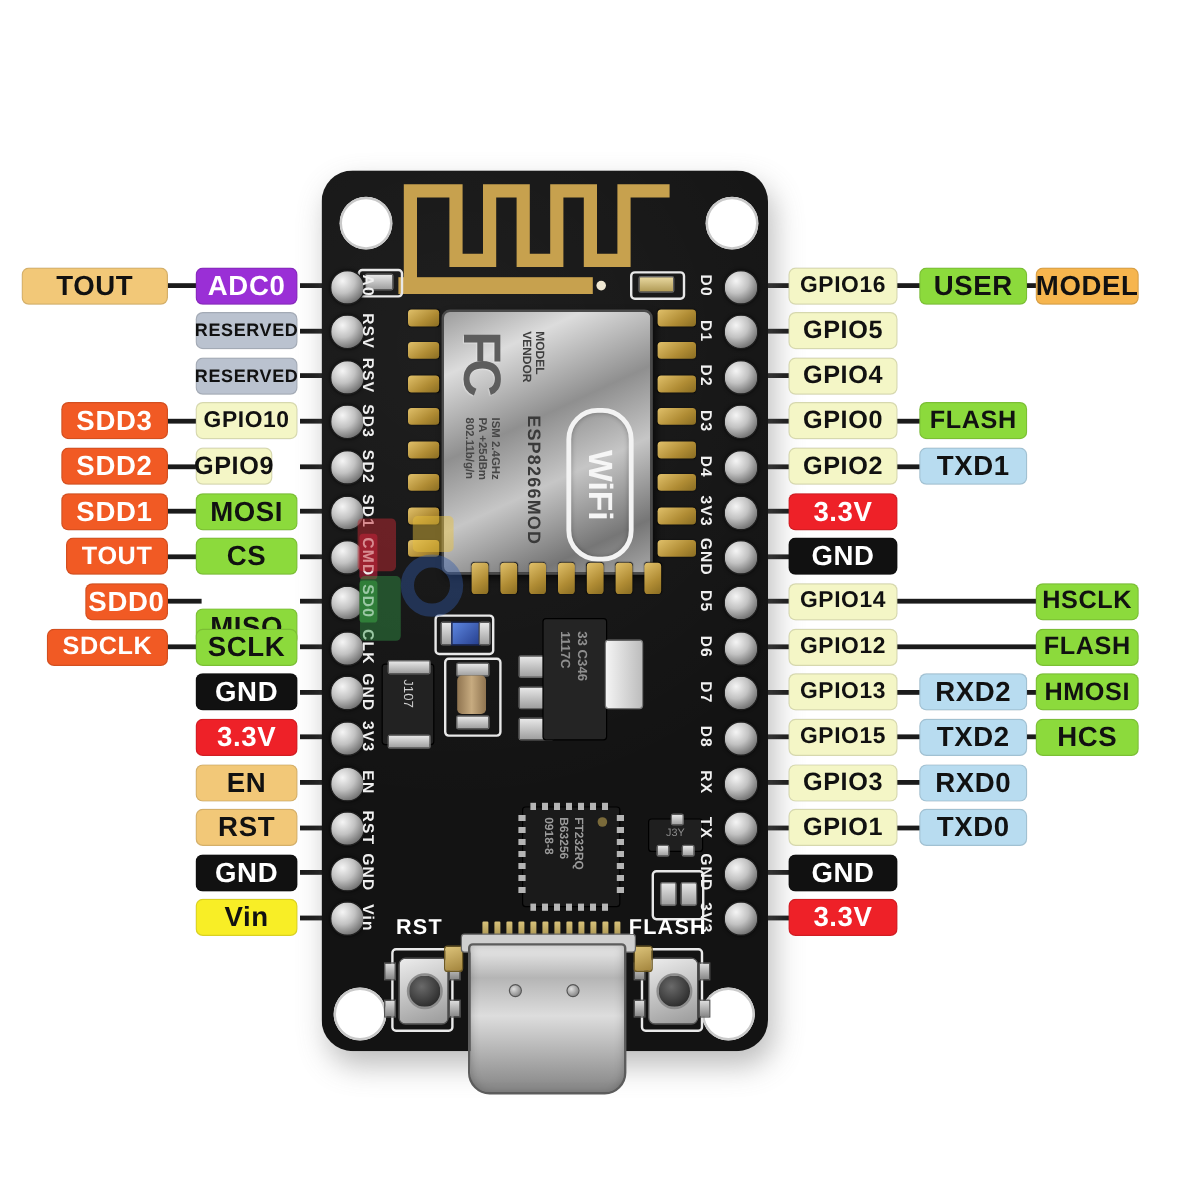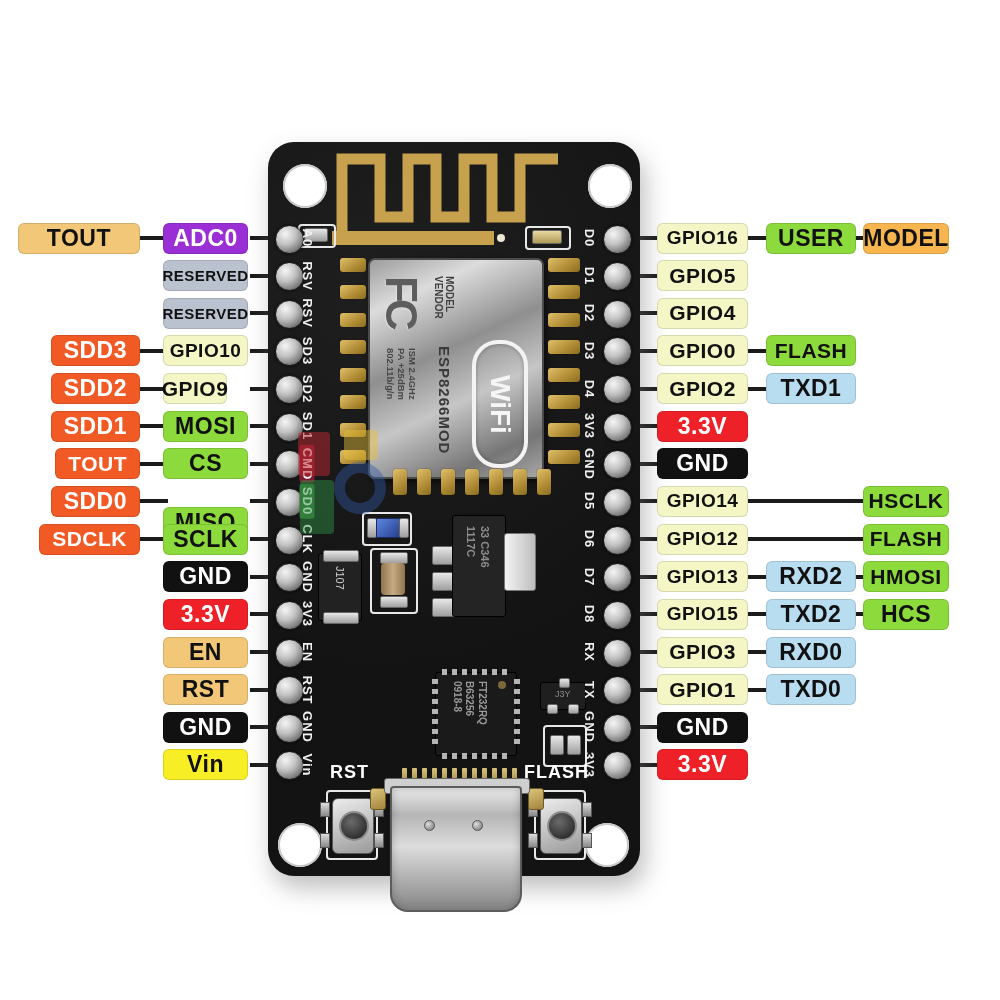--- a/index.html
+++ b/index.html
@@ -97,21 +97,21 @@
       <div class="wire" style="left: 250px; width: 36px; top: 424.2px;"></div>
       <div class="pinbox" style="background: rgb(140, 218, 60); color: rgb(17, 17, 17); top: 410.7px; font-size: 23px; left: 163px; width: 85px;">MOSI</div>
       <div class="pinbox" style="background: rgb(241, 90, 36); color: rgb(255, 255, 255); top: 410.7px; font-size: 23px; right: 860px; padding: 0px 12px;">SDD1</div>
       <div class="wire" style="left: 130px; width: 38px; top: 424.2px;"></div>
       <div class="wire" style="left: 250px; width: 36px; top: 461.84px;"></div>
       <div class="pinbox" style="background: rgb(140, 218, 60); color: rgb(17, 17, 17); top: 448.34px; font-size: 23px; left: 163px; width: 85px;">CS</div>
       <div class="pinbox" style="background: rgb(241, 90, 36); color: rgb(255, 255, 255); top: 448.34px; font-size: 21px; right: 860px; padding: 0px 12px;">TOUT</div>
       <div class="wire" style="left: 130px; width: 38px; top: 461.84px;"></div>
       <div class="wire" style="left: 250px; width: 36px; top: 499.48px;"></div>
       <div class="pinbox" style="background: rgb(140, 218, 60); color: rgb(17, 17, 17); top: 507px; font-size: 23px; left: 163px; width: 85px;">MISO</div>
-      <div class="pinbox" style="background: rgb(241, 90, 36); color: rgb(255, 255, 255); top: 485.98px; font-size: 23px; right: 860px; padding: 0px 12px;">SDD0</div>
+      <div class="pinbox" style="background: rgb(241, 90, 36); color: rgb(255, 255, 255); top: 485.98px; font-size: 23px; right: 860px; padding: 0px 2px;">SDD0</div>
       <div class="wire" style="left: 130px; width: 38px; top: 499.48px;"></div>
       <div class="wire" style="left: 250px; width: 36px; top: 537.12px;"></div>
       <div class="pinbox" style="background: rgb(140, 218, 60); color: rgb(17, 17, 17); top: 523.62px; font-size: 23px; left: 163px; width: 85px;">SCLK</div>
       <div class="pinbox" style="background: rgb(241, 90, 36); color: rgb(255, 255, 255); top: 523.62px; font-size: 21px; right: 860px; padding: 0px 12px;">SDCLK</div>
       <div class="wire" style="left: 130px; width: 38px; top: 537.12px;"></div>
       <div class="wire" style="left: 250px; width: 36px; top: 574.76px;"></div>
       <div class="pinbox" style="background: rgb(17, 17, 17); color: rgb(255, 255, 255); top: 561.26px; font-size: 23px; left: 163px; width: 85px;">GND</div>
       <div class="wire" style="left: 250px; width: 36px; top: 612.4px;"></div>
       <div class="pinbox" style="background: rgb(238, 33, 40); color: rgb(255, 255, 255); top: 598.9px; font-size: 23px; left: 163px; width: 85px;">3.3V</div>
       <div class="wire" style="left: 250px; width: 36px; top: 650.04px;"></div>

